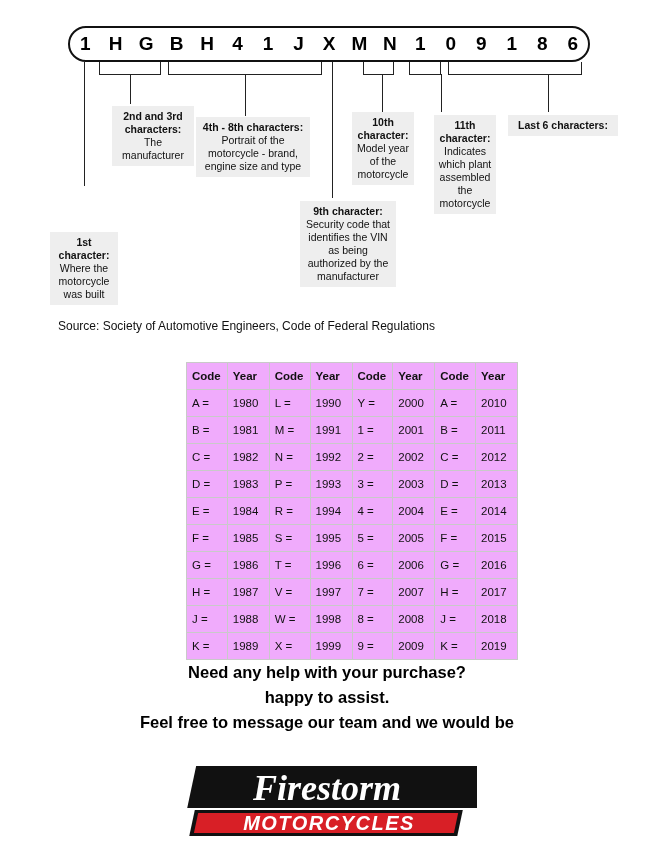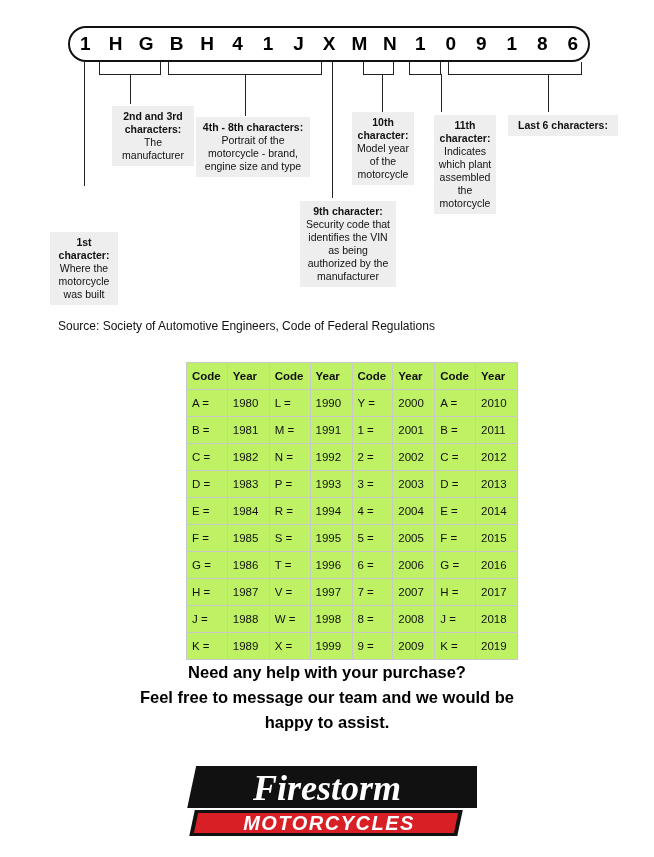--- a/index.html
+++ b/index.html
@@ -91,21 +91,21 @@
   
   #year-table-wrap {
     position: absolute;
     left: 186px;
     top: 362px;
   }
   table.year-table {
     border-collapse: collapse;
     font-size: 11.5px;
     color: #111111;
-    background: #bef264;
+    background: #f0abfc;
   }
   table.year-table th,
   table.year-table td {
     border: 1px solid #c9c9c9;
     padding: 4px 6px 4px 5px;
     height: 18px;
     text-align: left;
     white-space: nowrap;
     font-weight: normal;
   }
@@ -353,22 +353,22 @@
         <td class="year">2009</td>
         <td class="code">K =</td>
         <td class="year">2019</td>
       </tr>
     </tbody>
   </table>
 </div>
 
 <div id="help-text">
   <div>Need any help with your purchase?</div>
+  <div>happy to assist.</div>
   <div>Feel free to message our team and we would be</div>
-  <div>happy to assist.</div>
 </div>
 
 <div id="logo">
   <svg width="300" height="86" viewBox="0 0 300 86" xmlns="http://www.w3.org/2000/svg">
     <g transform="skewX(-12)">
       <rect x="20" y="4" width="292" height="42" fill="#111111"></rect>
     </g>
     <text x="150" y="38" text-anchor="middle" font-family="'Liberation Serif', serif" font-size="36" font-style="italic" font-weight="bold" fill="#ffffff">Firestorm</text>
     <g transform="skewX(-12)">
       <rect x="28" y="48" width="268" height="26" fill="#111111"></rect>

